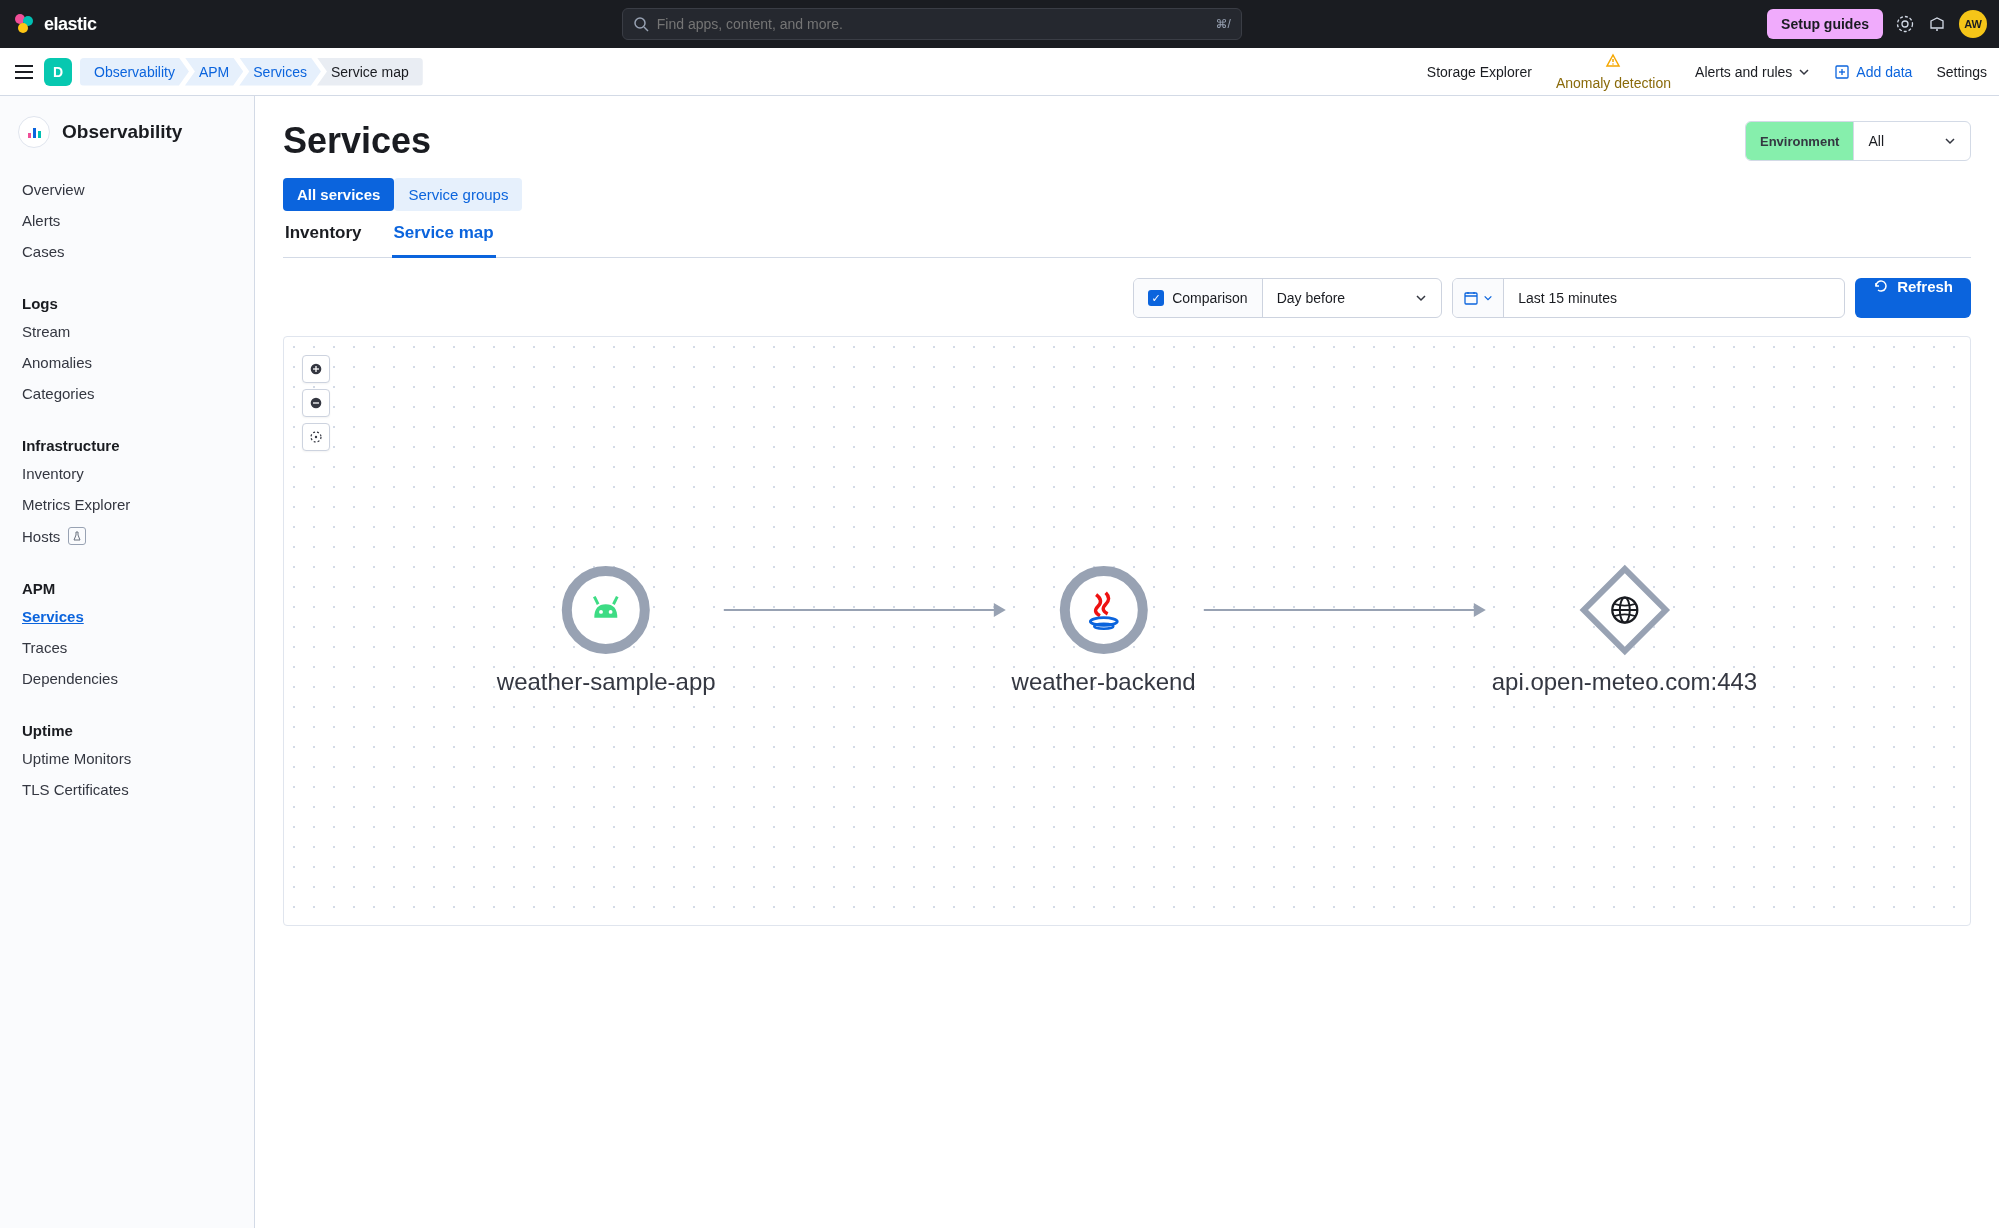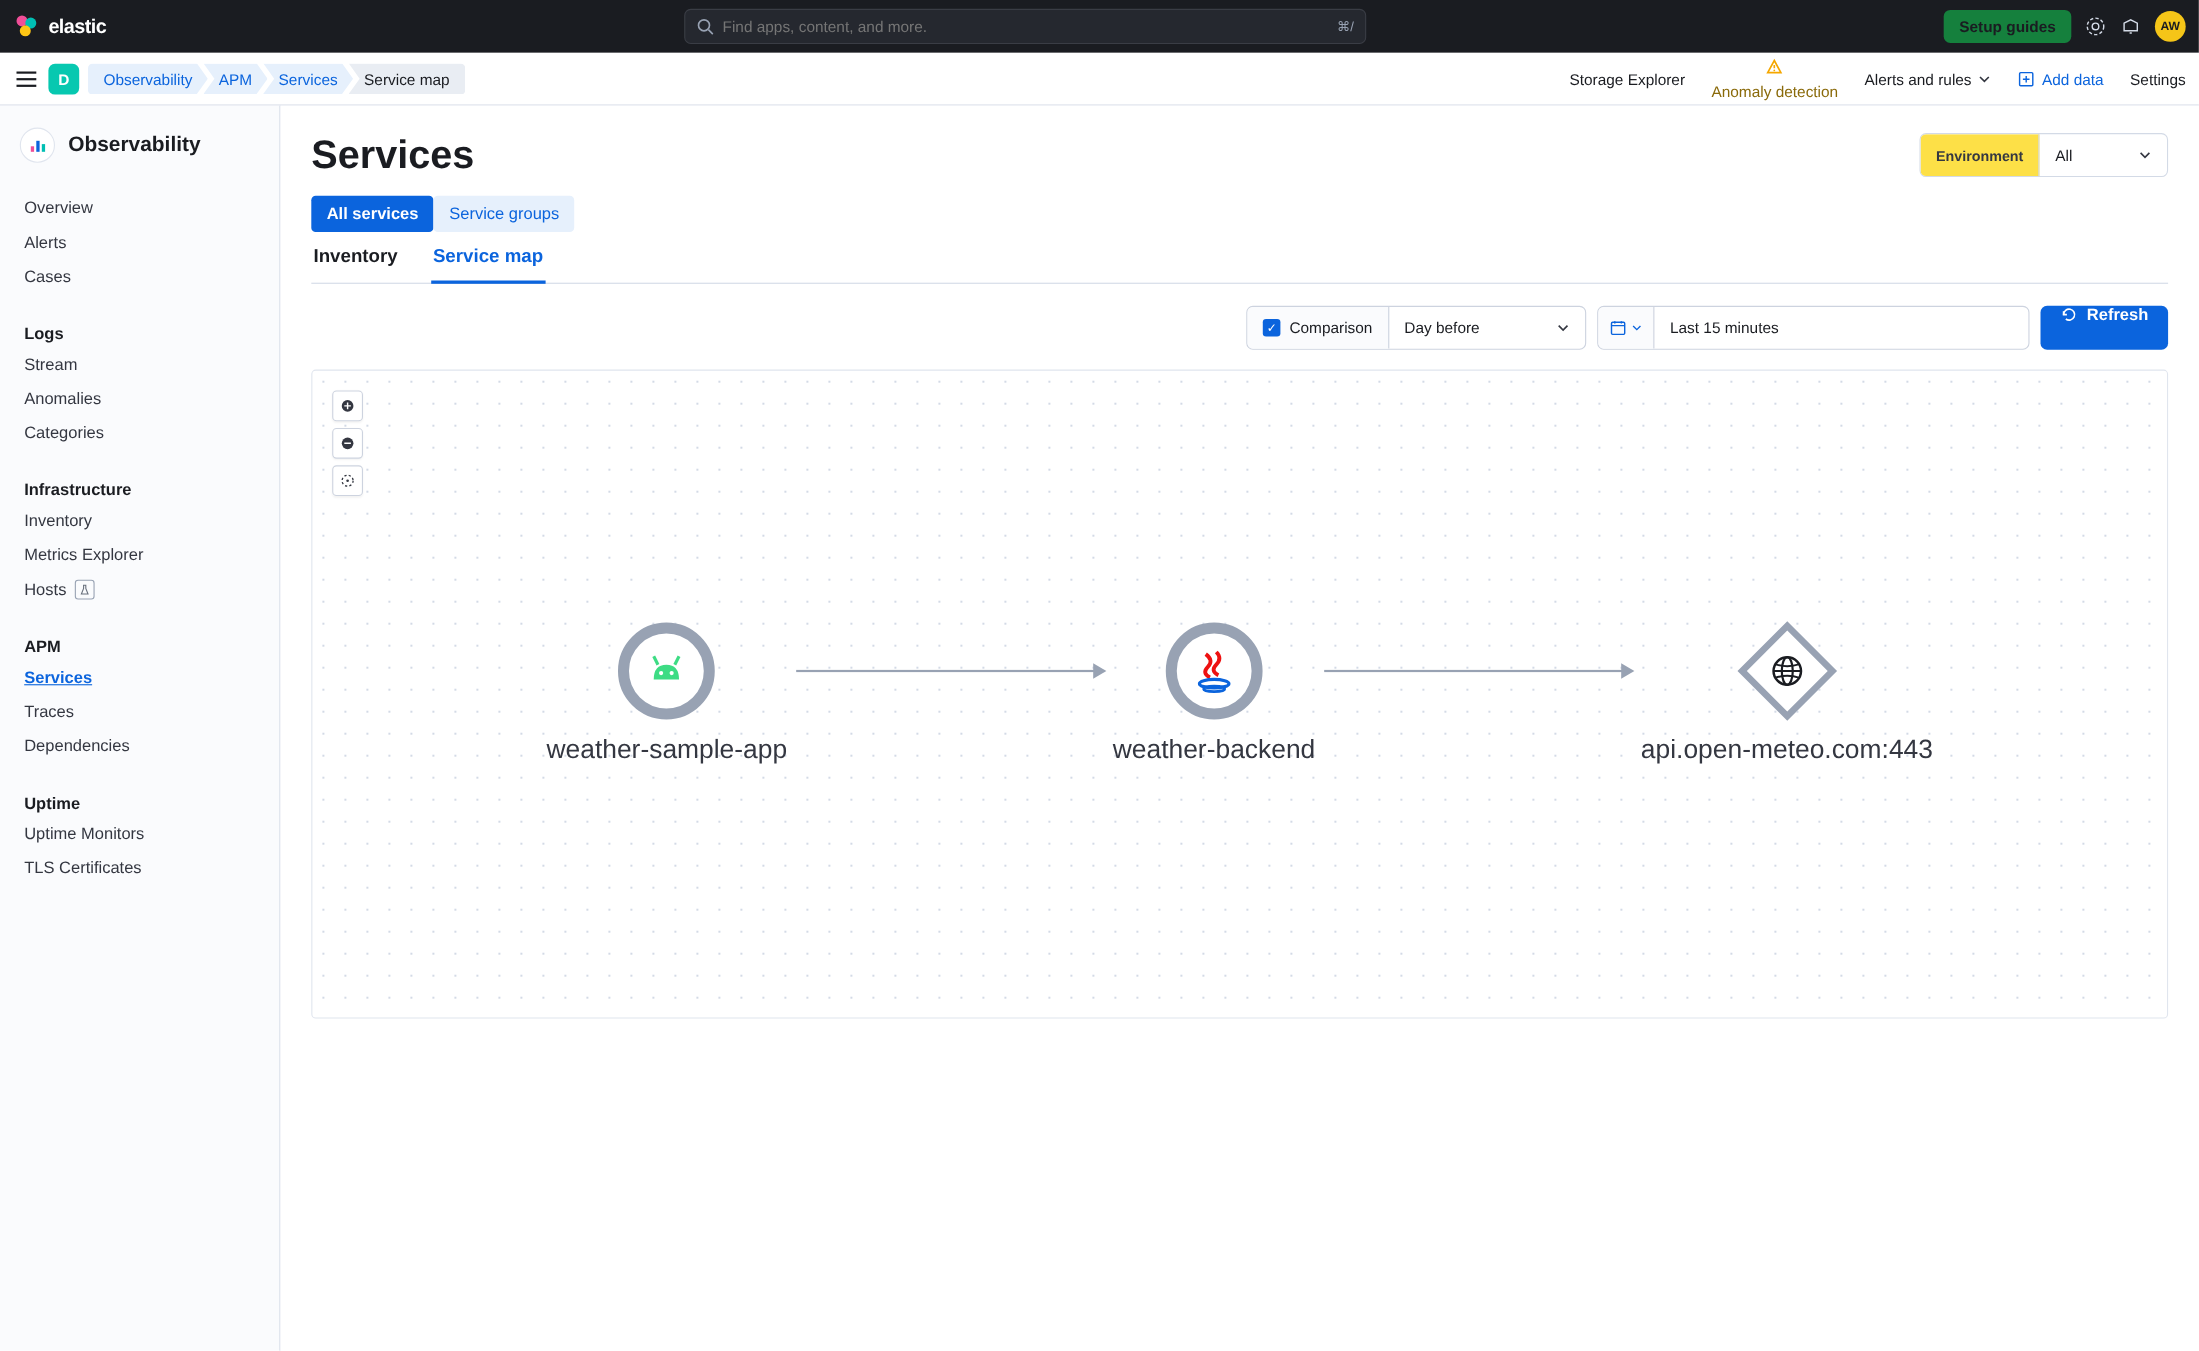--- a/index.html
+++ b/index.html
@@ -6,21 +6,21 @@
 body { font-family: -apple-system, BlinkMacSystemFont, "Segoe UI", Helvetica, Arial, sans-serif; font-size: 14px; color: #1a1c21; background: #fff; }
 .topbar { background: #1a1c21; height: 48px; display: flex; align-items: center; padding: 0 12px; gap: 12px; }
 .logo-wrap { display: flex; align-items: center; gap: 8px; }
 .logo-cluster { width: 24px; height: 24px; position: relative; }
 .logo-text { color: #fff; font-weight: 700; font-size: 18px; letter-spacing: -0.5px; }
 .search-wrap { flex: 1; display: flex; justify-content: center; }
 .search-box { width: 620px; height: 32px; background: #25282f; border: 1px solid #3a3d45; border-radius: 6px; display: flex; align-items: center; padding: 0 10px; color: #98a2b3; gap: 8px; }
 .search-box input { flex: 1; background: transparent; border: none; outline: none; color: #98a2b3; font-size: 14px; }
 .search-shortcut { font-size: 12px; color: #98a2b3; }
 .topbar-right { display: flex; align-items: center; gap: 12px; }
-.btn-teal { background: #15803d; color: #1a1c21; border: none; padding: 7px 14px; border-radius: 6px; font-weight: 600; font-size: 14px; cursor: pointer; }
+.btn-teal { background: #f0abfc; color: #1a1c21; border: none; padding: 7px 14px; border-radius: 6px; font-weight: 600; font-size: 14px; cursor: pointer; }
 .top-icon { width: 20px; height: 20px; color: #d3dae6; display: flex; align-items: center; justify-content: center; cursor: pointer; }
 .avatar { width: 28px; height: 28px; border-radius: 50%; background: #f5c518; display: flex; align-items: center; justify-content: center; font-size: 11px; font-weight: 700; color: #1a1c21; }
 .subheader { height: 48px; border-bottom: 1px solid #d3dae6; background: #fff; display: flex; align-items: center; padding: 0 12px; justify-content: space-between; }
 .subheader-left { display: flex; align-items: center; gap: 8px; }
 .hamburger { width: 24px; height: 24px; cursor: pointer; display: flex; flex-direction: column; justify-content: center; gap: 4px; }
 .hamburger span { height: 2px; background: #1a1c21; width: 18px; margin: 0 auto; }
 .space-badge { width: 28px; height: 28px; border-radius: 6px; background: #07c8b0; color: #fff; display: flex; align-items: center; justify-content: center; font-weight: 700; font-size: 14px; }
 .breadcrumbs { display: flex; align-items: center; }
 .crumb { display: flex; align-items: center; height: 28px; padding: 0 14px; font-size: 14px; position: relative; cursor: pointer; }
 .crumb.link { background: #e6f0fc; color: #0b64dd; clip-path: polygon(0 0, calc(100% - 10px) 0, 100% 50%, calc(100% - 10px) 100%, 0 100%, 10px 50%); margin-right: -4px; }
@@ -38,21 +38,21 @@
 .side-title { font-size: 19px; font-weight: 700; }
 .side-section { padding: 8px 0; }
 .side-item { padding: 7px 22px; font-size: 15px; color: #343741; cursor: pointer; display: flex; align-items: center; gap: 8px; }
 .side-heading { padding: 12px 22px 4px; font-size: 15px; font-weight: 700; color: #1a1c21; }
 .side-item.active { color: #0b64dd; font-weight: 700; text-decoration: underline; }
 .badge-beta { width: 18px; height: 18px; border: 1px solid #98a2b3; border-radius: 3px; display: flex; align-items: center; justify-content: center; font-size: 10px; color: #69707d; }
 .content { flex: 1; padding: 24px 28px; overflow-y: auto; background: #fff; }
 .page-head { display: flex; align-items: center; justify-content: space-between; margin-bottom: 16px; }
 .page-title { font-size: 36px; font-weight: 700; }
 .env-box { display: flex; align-items: center; border: 1px solid #d3dae6; border-radius: 6px; overflow: hidden; height: 40px; }
-.env-label { padding: 0 14px; background: #fde047; font-size: 13px; font-weight: 600; color: #343741; height: 100%; display: flex; align-items: center; border-right: 1px solid #d3dae6; }
+.env-label { padding: 0 14px; background: #86efac; font-size: 13px; font-weight: 600; color: #343741; height: 100%; display: flex; align-items: center; border-right: 1px solid #d3dae6; }
 .env-select { padding: 0 14px; display: flex; align-items: center; gap: 60px; cursor: pointer; height: 100%; justify-content: flex-end; }
 .pill-tabs { display: flex; margin-bottom: 2px; }
 .pill-tab { padding: 8px 14px; font-size: 15px; cursor: pointer; border-radius: 4px; }
 .pill-tab.active { background: #0b64dd; color: #fff; font-weight: 600; }
 .pill-tab.inactive { background: #e6f0fc; color: #0b64dd; }
 .line-tabs { display: flex; gap: 28px; border-bottom: 1px solid #d3dae6; margin-bottom: 20px; }
 .line-tab { padding: 10px 2px 12px; font-size: 17px; font-weight: 700; cursor: pointer; border-bottom: 3px solid transparent; margin-bottom: -1px; }
 .line-tab.active { color: #0b64dd; border-bottom-color: #0b64dd; }
 .controls-row { display: flex; justify-content: flex-end; gap: 10px; margin-bottom: 18px; flex-wrap: wrap; }
 .ctrl-group { display: flex; border: 1px solid #cdd3df; border-radius: 6px; overflow: hidden; height: 40px; background: #fff; }

